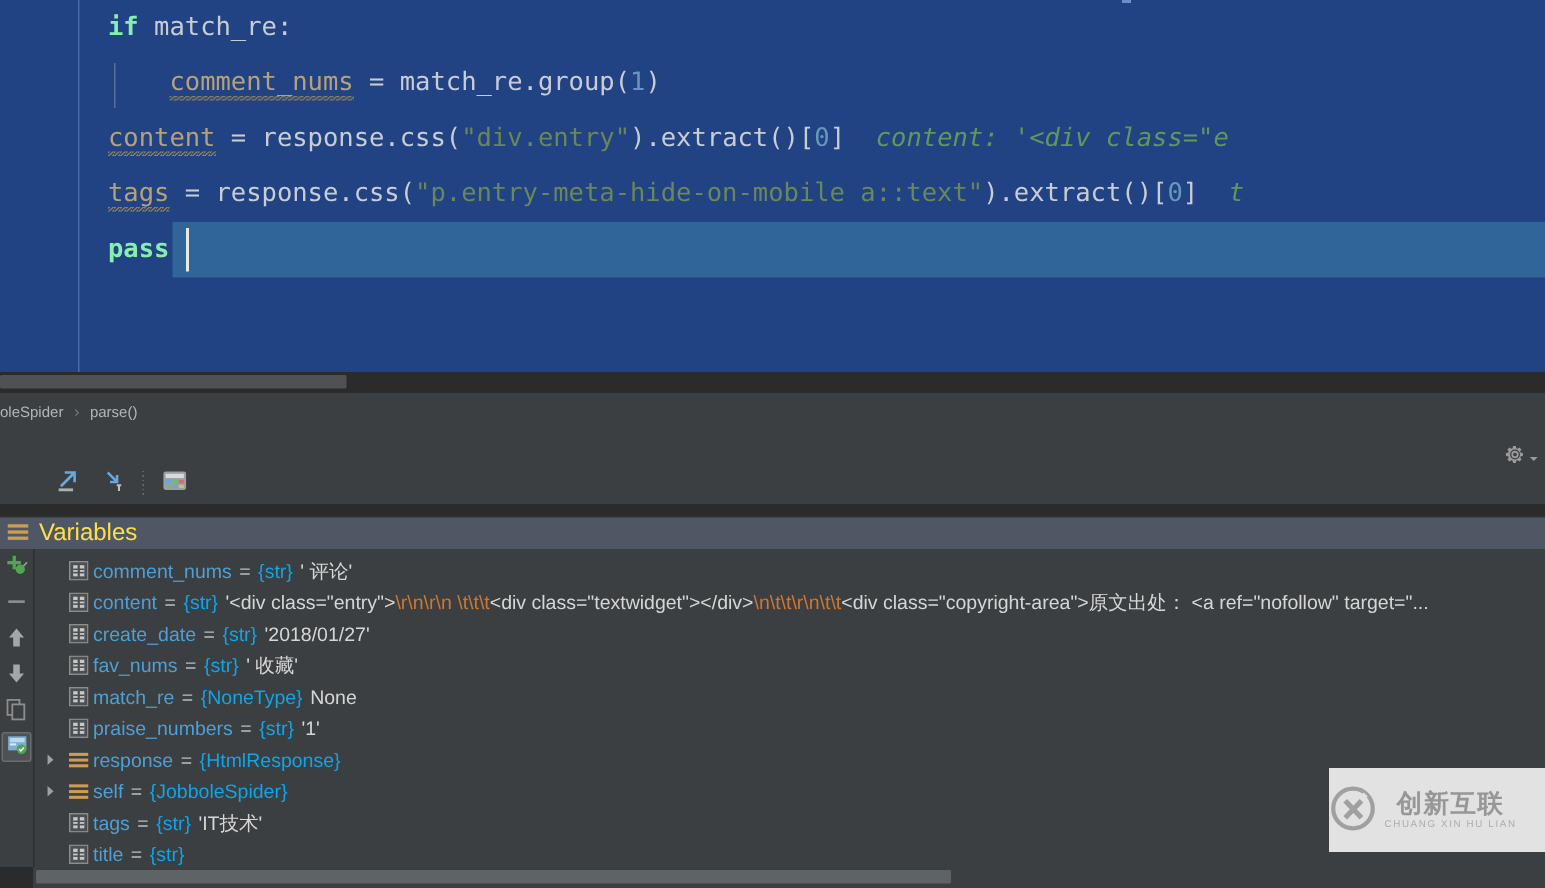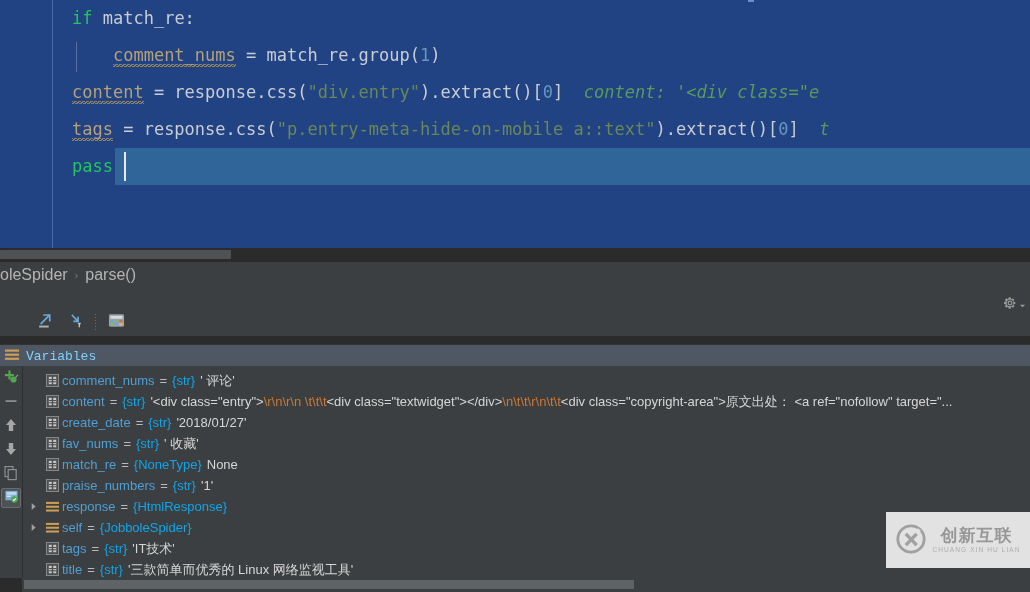--- a/index.html
+++ b/index.html
@@ -19,21 +19,21 @@
   }
   .gutter-line{position:absolute;left:52px;top:0;width:1px;height:248px;background:#4a6aa8;}
   .top-marker{position:absolute;top:0;left:748px;width:6px;height:2px;background:#6e8ec9;}
   .code{
     position:absolute;left:0;top:0;width:1030px;
     font-family:"DejaVu Sans Mono","Liberation Mono",monospace;
     font-size:17px;line-height:37px;white-space:pre;
   }
   .ln{position:relative;height:37px;padding-left:72px;}
   .indent-guide{position:absolute;left:76px;top:5px;width:1px;height:30px;background:#5a6f9a;}
-  .kw{color:#22c55e;}
+  .kw{color:#86efac;font-weight:bold;}
   .txt{color:#c8cdd4;}
   .var{color:#b5a17a;border-bottom:0;position:relative;}
   .var.squig{
     background-image:repeating-linear-gradient(135deg,#8d7f5e 0 1px,transparent 1px 2px);
     background-repeat:repeat-x;background-size:4px 3px;background-position:0 100%;
     padding-bottom:2px;
   }
   .str{color:#6a8759;}
   .num{color:#6897bb;}
   .inlay{color:#5c9a5c;font-style:italic;}
@@ -48,40 +48,40 @@
   
   .ed-scroll-track{position:absolute;left:0;top:248px;width:1030px;height:14px;background:#2b2b2b;}
   .ed-scroll-thumb{position:absolute;left:0;top:250px;width:231px;height:9px;background:#4e5254;border-radius:1px;}
 
   
   .breadcrumb{
     position:absolute;left:0;top:262px;width:1030px;height:26px;
     background:#3c3f41;display:flex;align-items:center;padding-left:0px;
     border-bottom:1px solid #2b2b2b;
   }
-  .crumb{color:#b4b4b4;font-size:16px;}
+  .crumb{color:#b4b4b4;font-size:10px;}
   .crumb-sep{color:#7a7a7a;margin:0 7px;font-size:11px;}
 
   
   .dbg-bar{
     position:absolute;left:0;top:288px;width:1030px;height:48px;background:#3c3f41;
   }
   .gear-wrap{position:absolute;right:4px;top:8px;display:flex;align-items:center;gap:2px;}
   .tool-row{position:absolute;left:0;top:22px;display:flex;align-items:center;height:24px;}
   .tool-btn{width:30px;height:24px;display:flex;align-items:center;justify-content:center;}
   .vdivider{width:1px;height:17px;margin:0 5px;
     background-image:repeating-linear-gradient(to bottom,#6a6a6a 0 1px,transparent 1px 3px);}
 
   
   .var-tab{
     position:absolute;left:0;top:344px;width:1030px;height:22px;
     background:#4e5763;display:flex;align-items:center;gap:7px;padding-left:5px;
     border-top:1px solid #323232;
   }
-  .var-tab-label{font-size:13px;color:#7dd3fc;font-family:Liberation Mono, monospace;}
+  .var-tab-label{font-size:16px;color:#fde047;}
 
   
   .var-body{
     position:absolute;left:0;top:366px;width:1030px;height:212px;background:#3c3f41;
     overflow:hidden;
   }
   .side-rail{position:absolute;left:0;top:0;width:22px;height:212px;background:#3c3f41;}
   .rail-sep{position:absolute;left:22px;top:0;width:1px;height:212px;background:#2e2e2e;}
   .rail-btn{position:absolute;left:1px;width:20px;height:20px;display:flex;align-items:center;justify-content:center;}
   .rail-btn.active{background:#4e5254;border:1px solid #6a6d6f;box-sizing:border-box;border-radius:2px;}
@@ -98,21 +98,21 @@
   .esc{color:#cc7832;}
   .vcont{overflow:hidden;}
 
   
   .vscroll-track{position:absolute;left:22px;top:578px;width:1008px;height:14px;background:#3c3f41;}
   .vscroll-thumb{position:absolute;left:24px;top:580px;width:610px;height:9px;background:#5e6366;border-radius:1px;}
 
   
   .watermark{
     position:absolute;right:0;bottom:24px;width:144px;height:56px;
-    background:#efefef;display:flex;align-items:center;justify-content:center;gap:5px;
+    background:#efefef;display:flex;align-items:center;gap:5px;
     opacity:0.93;
   }
   .wm-cn{color:#9e9e9e;font-size:17px;letter-spacing:1px;line-height:1;font-weight:bold;}
   .wm-en{color:#b5b5b5;font-size:6.5px;letter-spacing:1.1px;line-height:1;margin-top:3px;}
   .wm-txt{display:flex;flex-direction:column;align-items:center;}
 </style>
 </head>
 <body>
 
 <div class="app">
@@ -413,21 +413,20 @@
               <rect x="0.5" y="0.5" width="13" height="13" fill="#4d5052" stroke="#8d8d8d" stroke-width="1"></rect>
               <rect x="3" y="3" width="3.2" height="8" fill="#c7c7c7"></rect>
               <rect x="7.8" y="3" width="3.2" height="8" fill="#c7c7c7"></rect>
               <rect x="3" y="5.4" width="8" height="1.1" fill="#4d5052"></rect>
               <rect x="3" y="7.8" width="8" height="1.1" fill="#4d5052"></rect>
             </svg>
           </span>
           <span class="vname">title</span>
           <span class="veq">=</span>
           <span class="vtype">{str}</span>
-          <span class="vval vcont">'三款简单而优秀的 Linux 网络监视工具'</span>
         </div>
       </div>
   </div>
 
   <div class="vscroll-track"></div>
   <div class="vscroll-thumb"></div>
 
   <div class="watermark">
     <span>
       <svg width="32" height="32" viewBox="0 0 34 34">

